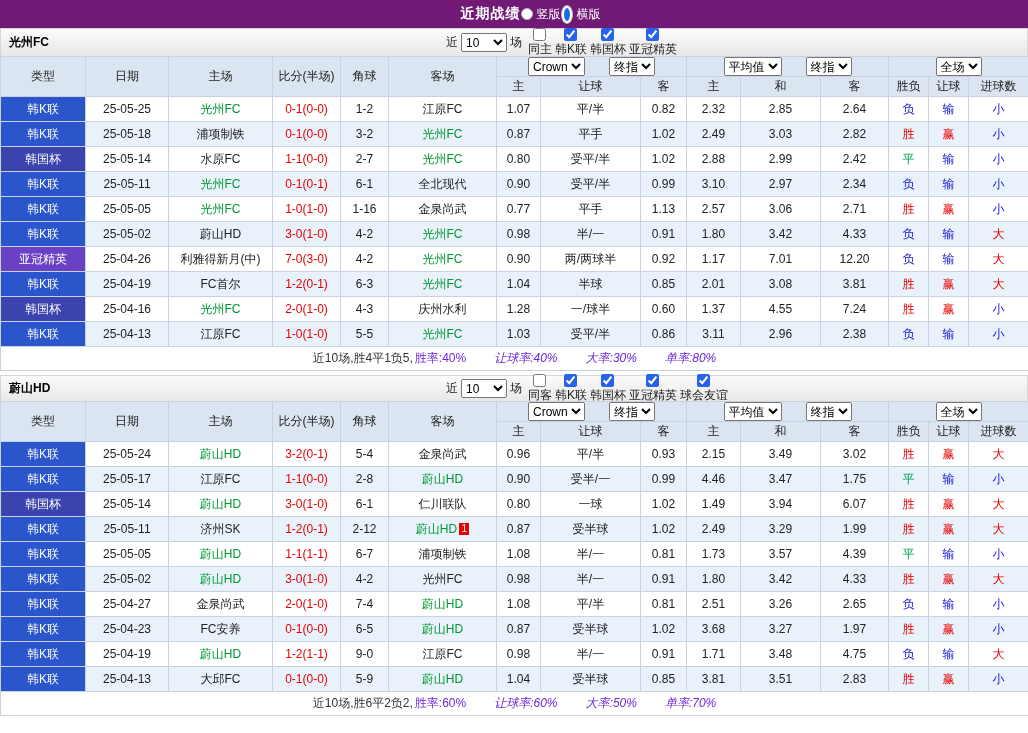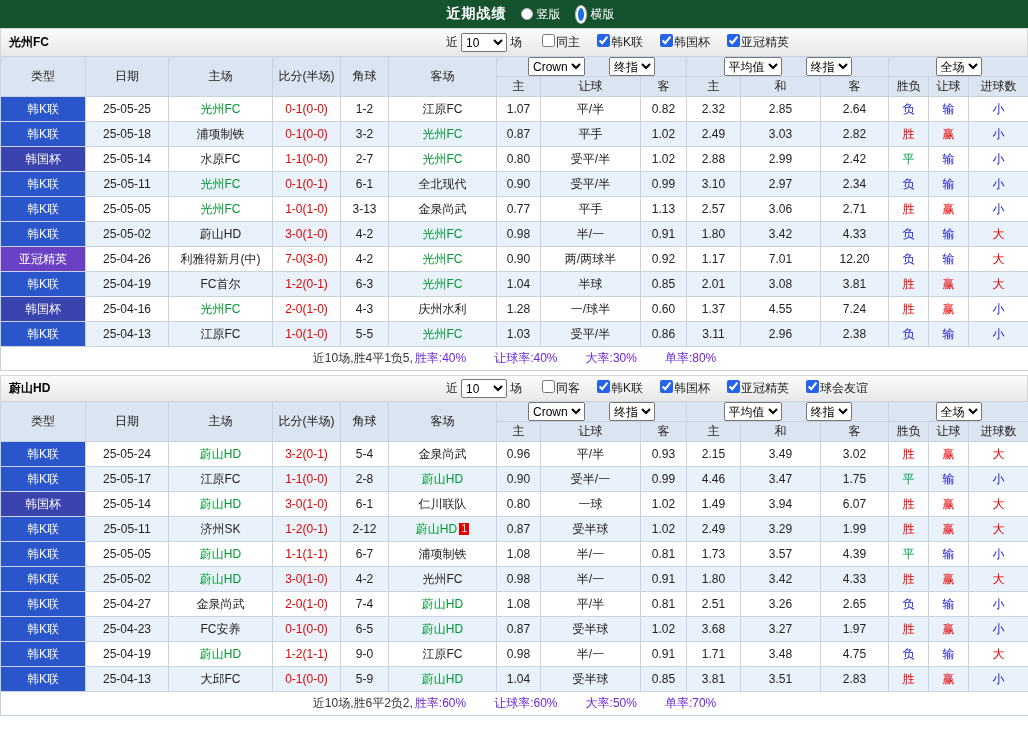--- a/index.html
+++ b/index.html
@@ -1,35 +1,35 @@
 <!DOCTYPE html>
 <html><head>
 <meta charset="utf-8">
 <style>
   *{box-sizing:border-box;}
   html,body{margin:0;padding:0;}
   body{width:1028px;font-family:"Liberation Sans","DejaVu Sans",sans-serif;background:#fff;color:#222;}
 
   
-  .topbar{height:28px;background:#14532d;display:flex;align-items:center;justify-content:center;gap:14px;padding-left:33px;}
+  .topbar{height:28px;background:#701a75;display:flex;align-items:center;justify-content:center;padding-left:33px;}
   .topbar .title{color:#fff;font-size:14px;font-weight:bold;letter-spacing:1px;}
   .ropt{display:flex;align-items:center;gap:4px;color:#fff;font-size:12px;cursor:pointer;}
   .radio{width:12px;height:12px;border-radius:50%;background:#fff;border:1px solid #bbb;display:inline-block;position:relative;}
   .radio.sel::after{content:"";position:absolute;left:2px;top:2px;right:2px;bottom:2px;border-radius:50%;background:#1e6be0;}
 
   
   .team-section.second{margin-top:4px;}
   .filterbar{height:28px;background:linear-gradient(#fbfbfb,#e8e8e8);border:1px solid #d6d6d6;border-bottom:0;display:flex;align-items:center;padding:0 8px;font-size:12px;position:relative;}
   .second .filterbar{height:26px;}
   .team-name{font-weight:bold;font-size:12px;color:#000;}
   .filters{position:absolute;left:442px;display:flex;align-items:center;}
   .flab{margin:0 3px;color:#222;}
   .sel{font-size:12px;height:19px;font-family:inherit;}
   .sel.count{width:46px;}
-  .chk{display:flex;align-items:flex-start;margin-left:17px;cursor:pointer;color:#222;}
+  .chk{display:flex;align-items:center;margin-left:3px;cursor:pointer;color:#222;flex-direction:column;}
   .chk input{width:13px;height:13px;margin:0 1px 0 0;accent-color:#2563eb;}
 
   
   table.grid{width:1028px;border-collapse:collapse;table-layout:fixed;font-size:12px;text-align:center;}
   .grid th,.grid td{border:1px solid #c9d3df;overflow:hidden;white-space:nowrap;}
   .grid thead th{background:#dbe5f1;font-weight:normal;color:#222;height:20px;padding:0;}
   .hdrop .sel{margin:0 12px;}
   .grid tbody td{height:25px;padding:0 1px;background:#fff;}
   .grid tbody tr.alt td{background:#e9f1fa;}
   td.type{color:#fff;padding:0;font-size:12px;}
@@ -37,21 +37,21 @@
   .t-kc{background:#3b43ae !important;}
   .t-acl{background:#6a41c4 !important;}
   td.score{color:#e60000;}
   td.team.focal{color:#009933;}
   .r-red{color:#e60000;}
   .r-green{color:#00a050;}
   .r-blue{color:#1515d0;}
   .card{display:inline-block;background:#e60000;color:#fff;font-size:10px;line-height:12px;min-width:10px;padding:0 1px;margin-left:2px;vertical-align:1px;}
   .grid tfoot td{height:24px;background:#fff;color:#333;}
   .stat{color:#6d28d9;margin-left:2px;}
-  .stat + .stat{margin-left:28px;}
+  .stat + .stat{margin-left:28px;font-style:italic;}
 </style>
 </head>
 <body>
 
 <div>
   <header class="topbar">
     <span class="title">近期战绩</span>
     <label class="ropt">
       <span class="radio"></span>
       <span>竖版</span>
@@ -196,21 +196,21 @@
               <td class="num">2.34</td>
               <td class="r-blue">负</td>
               <td class="r-blue">输</td>
               <td class="r-blue">小</td>
             </tr>
             <tr>
               <td class="type t-kl">韩K联</td>
               <td class="date">25-05-05</td>
               <td class="team focal">光州FC</td>
               <td class="score">1-0(1-0)</td>
-              <td class="corner">3-13</td>
+              <td class="corner">1-16</td>
               <td class="team"><span>金泉尚武</span></td>
               <td class="num">0.77</td>
               <td class="num">平手</td>
               <td class="num">1.13</td>
               <td class="num">2.57</td>
               <td class="num">3.06</td>
               <td class="num">2.71</td>
               <td class="r-red">胜</td>
               <td class="r-red">赢</td>
               <td class="r-blue">小</td>

